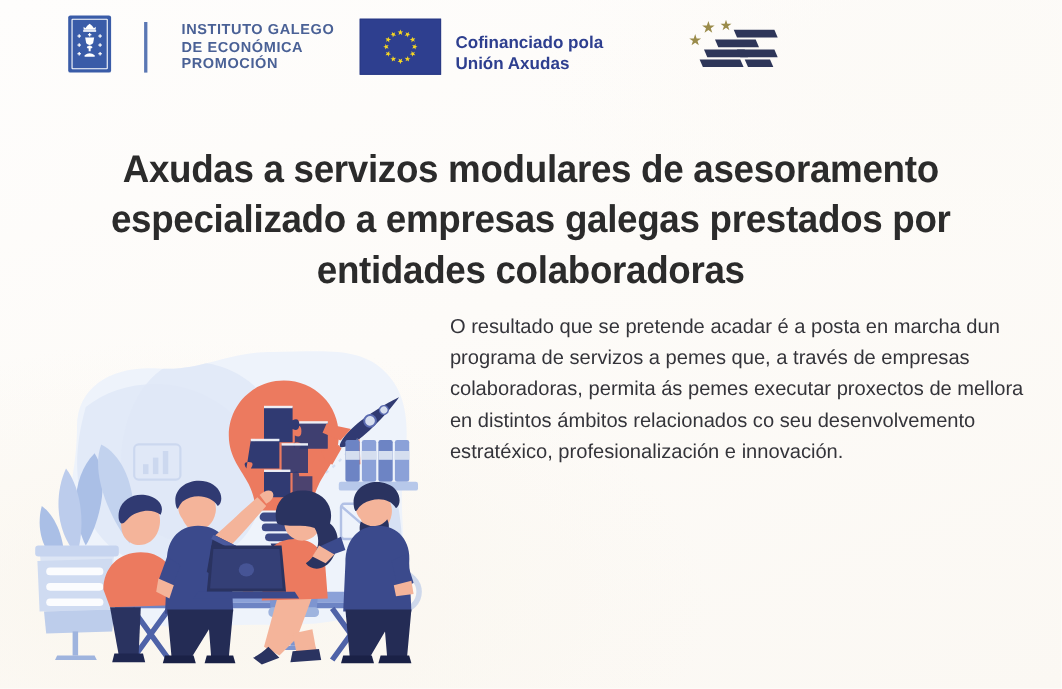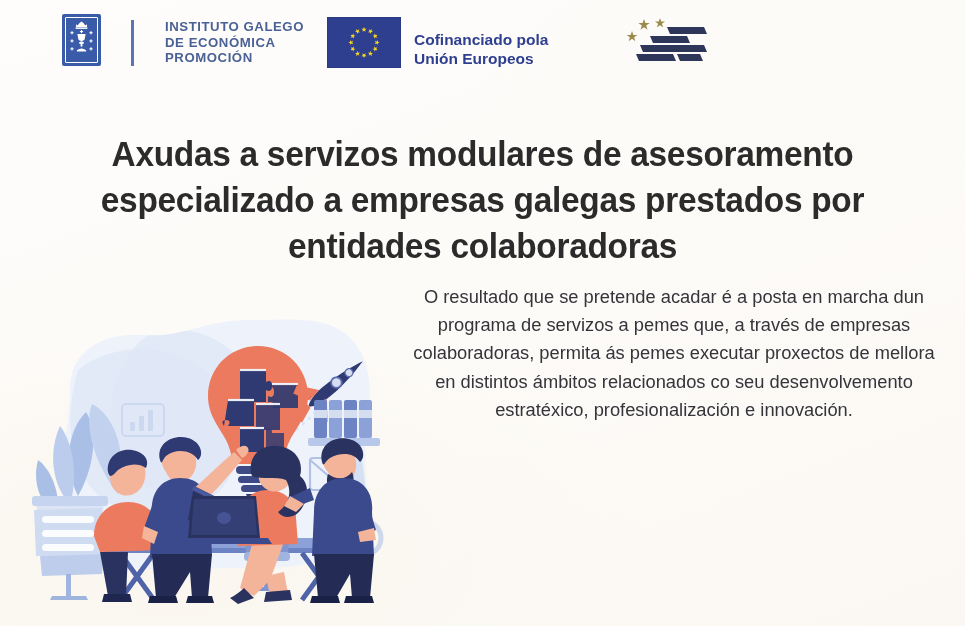--- a/index.html
+++ b/index.html
@@ -152,21 +152,21 @@
   }
   .para {
     font-family: "Liberation Sans", sans-serif;
     font-size: 18.3px;
     line-height: 28.2px;
     color: #34343a;
     text-align: justify;
     margin: 0;
   }
   .para + .para { margin-top: 26px; }
-  .para.last { text-align: center; }
+  .para.last { text-align: left; }
 
   
   .illustration {
     position: absolute;
     left: 8px;
     top: 300px;
     width: 385px;
     height: 318px;
   }
   .illustration svg { display: block; }
@@ -257,21 +257,21 @@
                 </g>
               <g transform="rotate(330) translate(0,-13)">
                   <polygon points="0,-2.6 0.78,-0.8 2.6,-0.8 1.1,0.38 1.66,2.3 0,1.2 -1.66,2.3 -1.1,0.38 -2.6,-0.8 -0.78,-0.8"></polygon>
                 </g>
             </g>
           </g>
         </svg>
       </div>
       <div class="eu-text">
         <div>Cofinanciado pola</div>
-        <div>Unión Europeos</div>
+        <div>Unión Axudas</div>
       </div>
     </div>
 
     <div class="fondos">
       <div class="fondos-mark">
         <svg viewBox="0 0 92 66" width="92" height="66">
           <g fill="#9a8b4a">
             <polygon points="22,11 23.4,15.1 27.7,15.1 24.2,17.6 25.5,21.7 22,19.2 18.5,21.7 19.8,17.6 16.3,15.1 20.6,15.1"></polygon>
             <polygon points="38,10 39.2,13.6 43,13.6 39.9,15.8 41.1,19.4 38,17.2 34.9,19.4 36.1,15.8 33,13.6 36.8,13.6"></polygon>
             <polygon points="10,23 11.3,26.9 15.4,26.9 12.1,29.3 13.3,33.2 10,30.8 6.7,33.2 7.9,29.3 4.6,26.9 8.7,26.9"></polygon>

